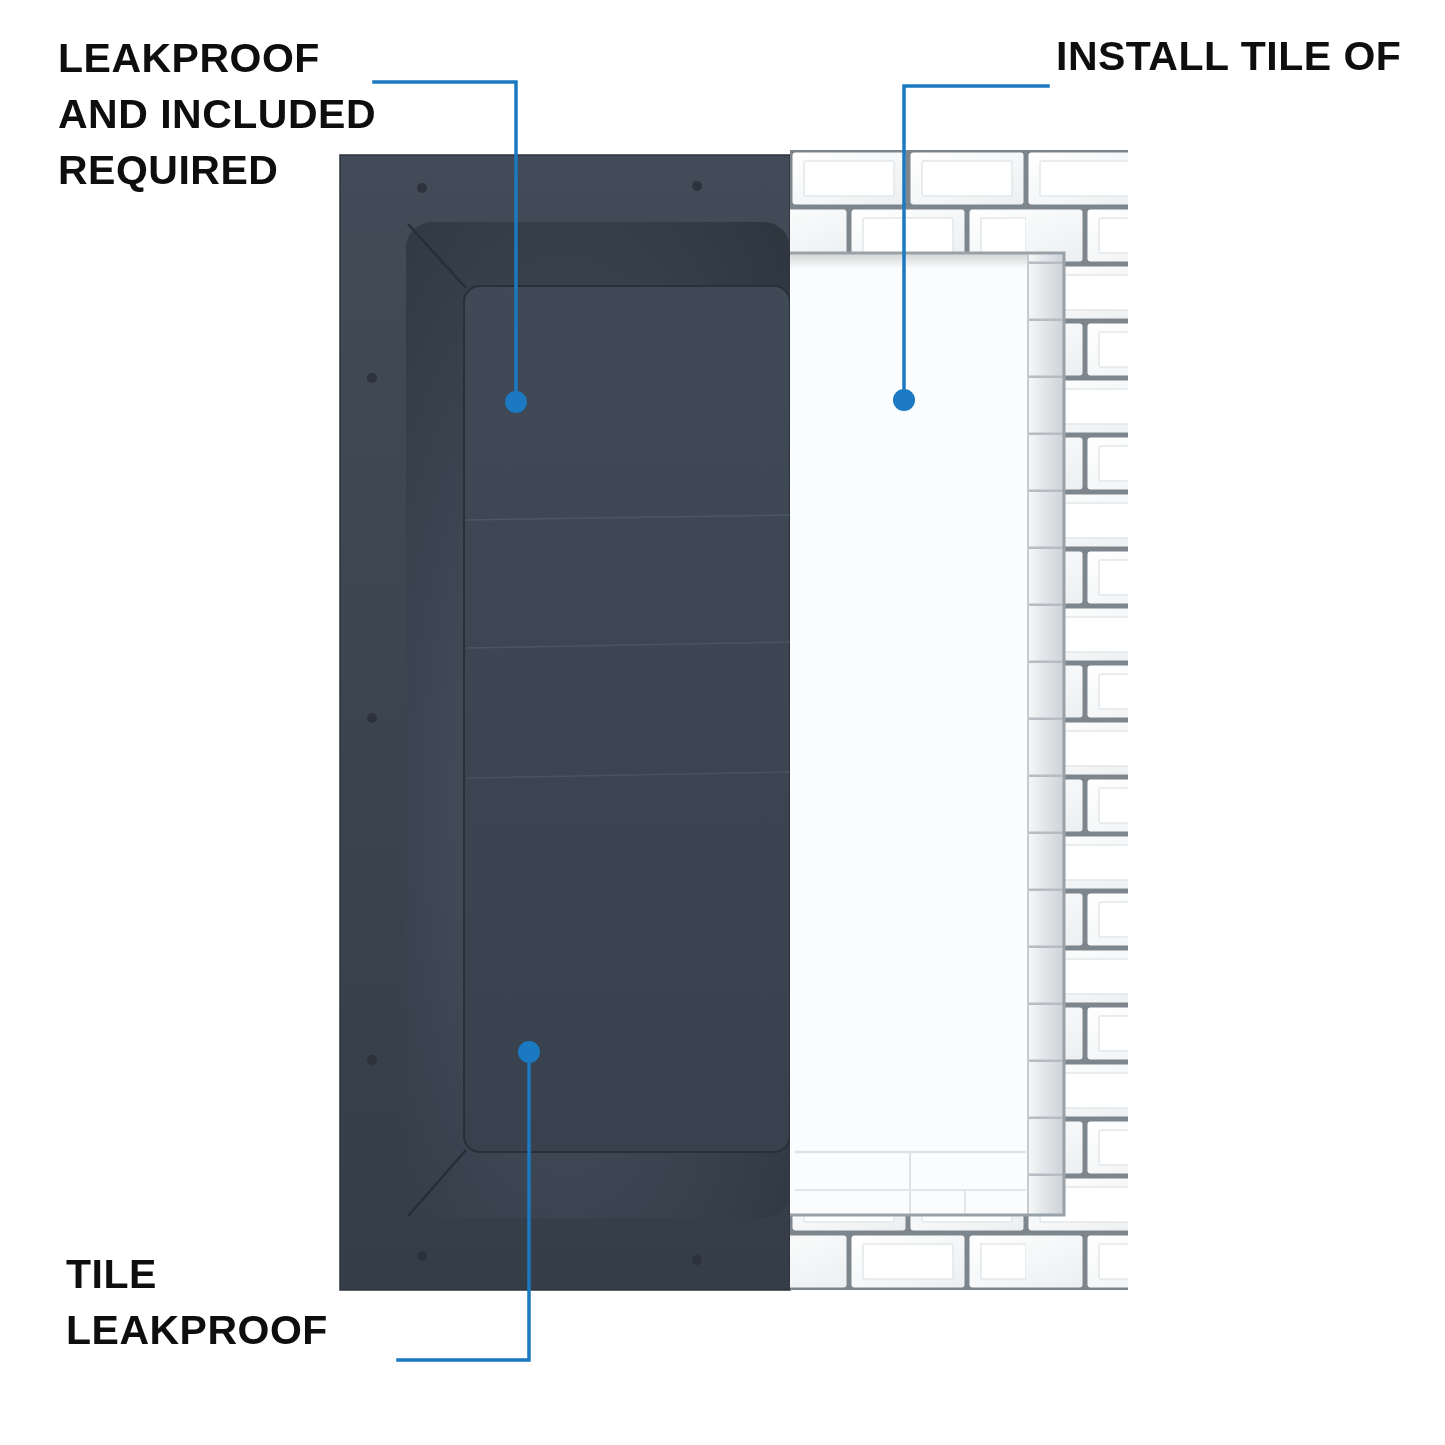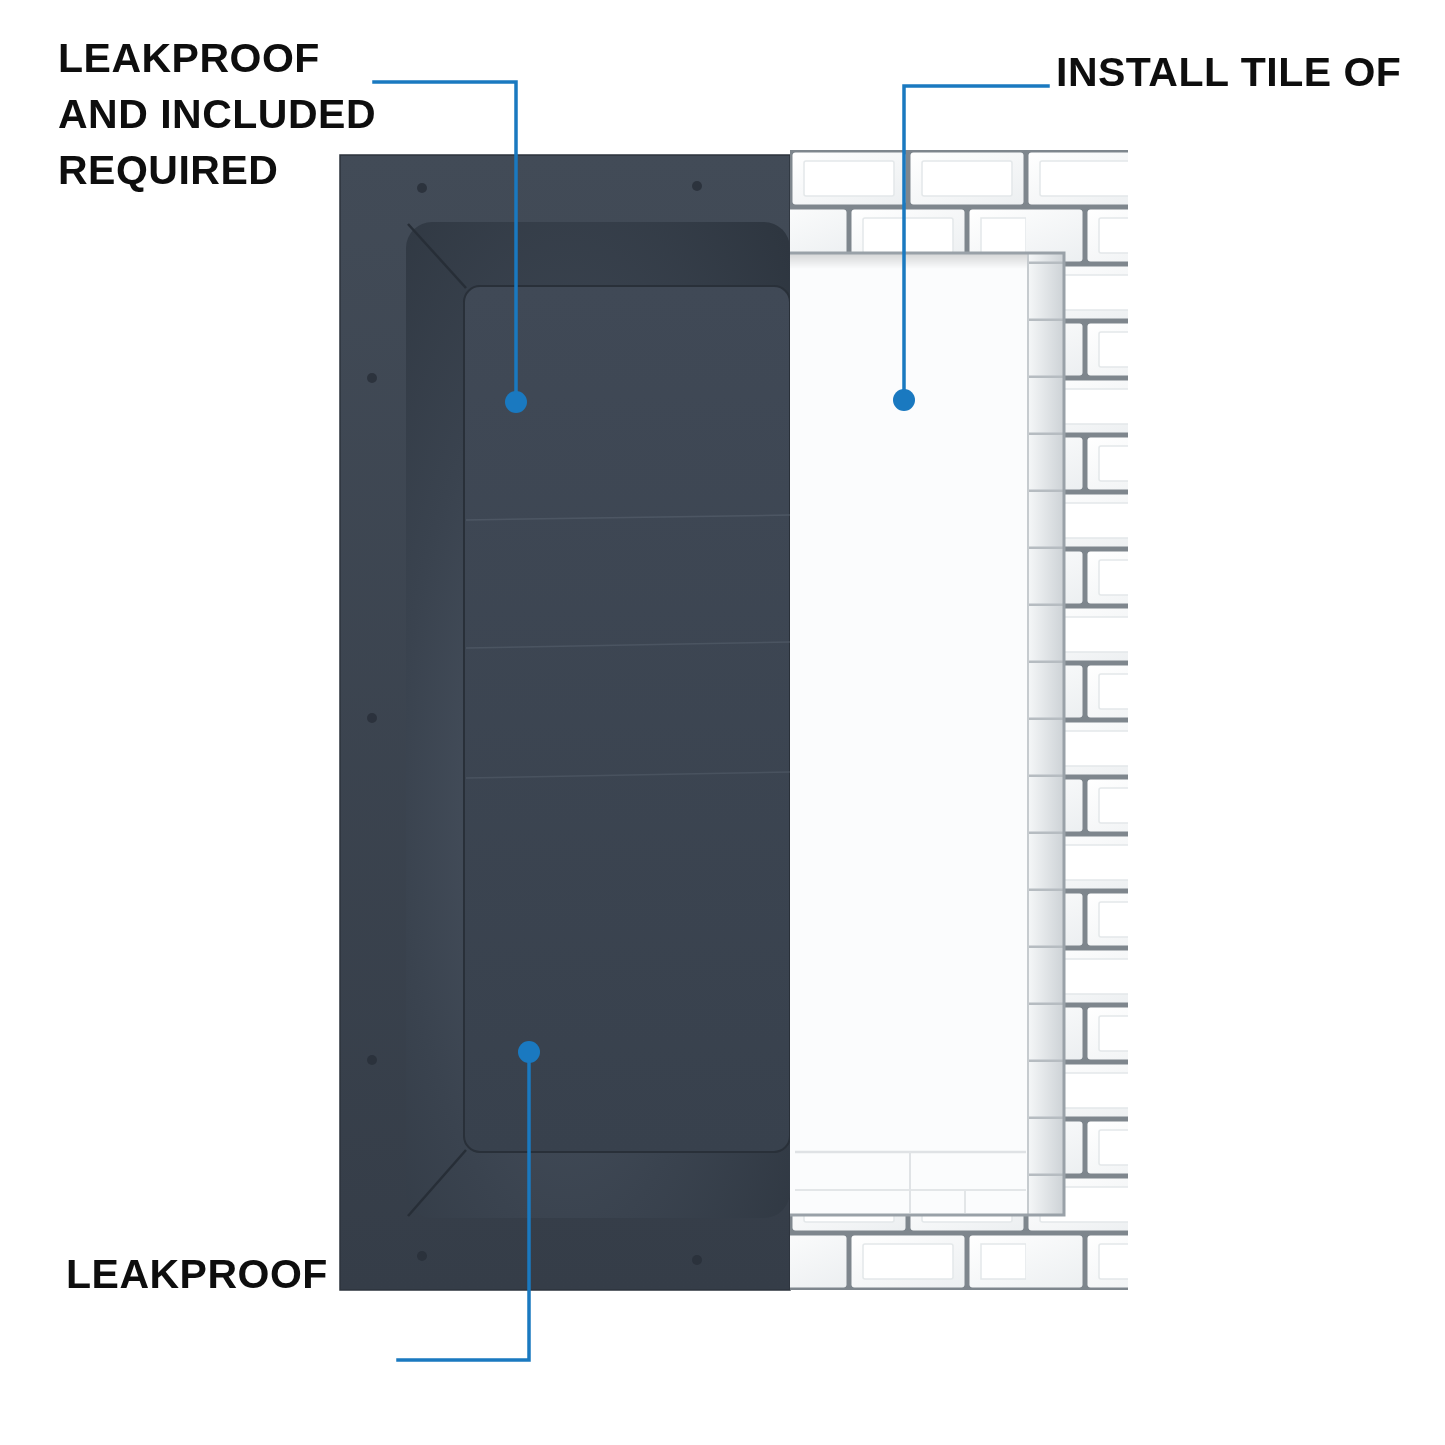--- a/index.html
+++ b/index.html
@@ -134,22 +134,23 @@
       <circle class="dot" cx="529" cy="1052" r="11"></circle>
     </g>
   </svg>
 
   <div class="label" style="left:58px; top:30px;">
     <span>LEAKPROOF</span>
     <span>AND INCLUDED</span>
     <span>REQUIRED</span>
   </div>
 
-  <div class="label" style="left:1056px; top:28px;margin-top:16px;">
+  <div class="label" style="left:1056px; top:28px;">
     <span>INSTALL TILE OF</span>
   </div>
 
 
   <div class="label" style="left:66px; top:1246px;">
+    <span>TILE</span>
     <span>LEAKPROOF</span>
   </div>
 
 </div>
 
 </body></html>

